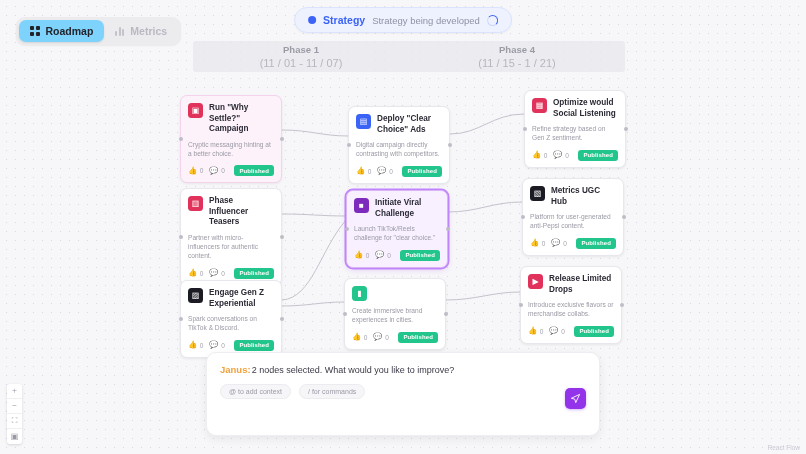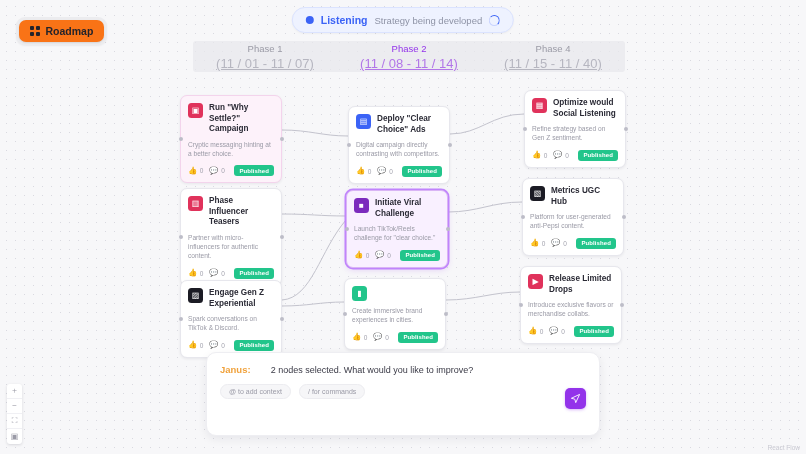--- a/index.html
+++ b/index.html
@@ -29,21 +29,21 @@
   .view-tab {
     display: flex; align-items: center; gap: 6px;
     padding: 5px 11px;
     border-radius: 7px;
     font-size: 10.5px; font-weight: bold;
     color: #b9b9c2;
     cursor: pointer;
     white-space: nowrap;
   }
   .view-tab.active {
-    background: #f97316;
+    background: #7dd3fc;
     color: #23232b;
     box-shadow: 0 1px 2px rgba(0,0,0,0.10);
   }
   .grid-icon { display: grid; grid-template-columns: 4px 4px; grid-template-rows: 4px 4px; gap: 1.5px; }
   .grid-icon i { background: #23232b; border-radius: 1px; display: block; }
   .bars-icon { display: flex; align-items: flex-end; gap: 1.5px; height: 10px; }
   .bars-icon i { width: 2px; background: #c3c3ca; display: block; border-radius: 1px; }
   .bars-icon i:nth-child(1) { height: 5px; }
   .bars-icon i:nth-child(2) { height: 9px; }
   .bars-icon i:nth-child(3) { height: 7px; }
@@ -77,22 +77,22 @@
     background: rgba(232,232,236,0.72);
     border-radius: 3px;
     display: flex;
     z-index: 1;
   }
   .phase-col {
     flex: 1 1 0;
     display: flex; flex-direction: column; align-items: center; justify-content: center;
     gap: 2px;
   }
-  .phase-name { font-size: 9.5px; font-weight: normal; color: #9b9ba6; }
-  .phase-range { font-size: 13px; color: #b6b6c0; text-decoration: underline; }
+  .phase-name { font-size: 9.5px; font-weight: bold; color: #9b9ba6; }
+  .phase-range { font-size: 11px; color: #b6b6c0; }
   .phase-col.current .phase-name { color: #9333ea; }
   .phase-col.current .phase-range { color: #b276e8; }
 
   
   .canvas { position: absolute; inset: 0; z-index: 5; }
   .edges { position: absolute; inset: 0; pointer-events: none; z-index: 4; }
 
   .node {
     position: absolute;
     width: 102px;
@@ -148,21 +148,21 @@
   .chat-panel {
     position: absolute; left: 206px; top: 352px;
     width: 394px; height: 84px;
     background: #ffffff;
     border: 1px solid #eeeef2;
     border-radius: 10px;
     box-shadow: 0 3px 10px rgba(20,20,40,0.07);
     padding: 11px 13px;
     z-index: 30;
   }
-  .chat-line { display: flex; align-items: baseline; gap: 20px; }
+  .chat-line { display: flex; align-items: baseline; gap: 1px; }
   .chat-agent { font-size: 9.5px; font-weight: bold; color: #f0a23c; }
   .chat-msg { font-size: 9px; color: #3a3a46; }
   .chat-chips { display: flex; gap: 8px; margin-top: 9px; }
   .chip {
     font-size: 7px; color: #9a9aa6;
     background: #f6f6f8;
     border: 1px solid #ececf0;
     border-radius: 10px;
     padding: 3px 8px;
     cursor: pointer;
@@ -217,27 +217,23 @@
   }
 </style>
 </head>
 <body>
 
 <div class="phase-band" id="phase-band">
     <div class="phase-col">
       <div class="phase-name">Phase 1</div>
       <div class="phase-range">(11 / 01 - 11 / 07)</div>
     </div>
-    <div class="phase-col current">
-      <div class="phase-name">Phase 2</div>
-      <div class="phase-range">(11 / 08 - 11 / 14)</div>
-    </div>
     <div class="phase-col">
       <div class="phase-name">Phase 4</div>
-      <div class="phase-range">(11 / 15 - 11 / 40)</div>
+      <div class="phase-range">(11 / 15 - 1 / 21)</div>
     </div>
   </div>
 
 <svg class="edges" width="806" height="454">
   <g fill="none" stroke="#c3c3cd" stroke-width="1">
     <path d="M282,130 C310,130 322,136 348,136"></path>
     <path d="M450,134 C480,134 492,114 524,114"></path>
     <path d="M282,214 C310,214 320,216 346,216"></path>
     <path d="M448,212 C478,212 492,202 522,202"></path>
     <path d="M282,306 C308,306 320,302 344,302"></path>
@@ -249,25 +245,33 @@
 <div class="view-toggle">
   <div class="view-tab active">
     <span class="grid-icon">
         <i></i>
         <i></i>
         <i></i>
         <i></i>
       </span>
     <span>Roadmap</span>
   </div>
+  <div class="view-tab">
+    <span class="bars-icon">
+        <i></i>
+        <i></i>
+        <i></i>
+      </span>
+    <span>Metrics</span>
+  </div>
 </div>
 
 <div class="status-pill">
   <span class="status-dot"></span>
-  <span class="status-label">Listening</span>
+  <span class="status-label">Strategy</span>
   <span class="status-sub">Strategy being developed</span>
   <span class="spinner"></span>
 </div>
 
 <div class="canvas" id="node-layer">
     <div class="node pink" style="left: 180px; top: 95px;">
       <span class="handle left"></span>
       <span class="handle right"></span>
       <div class="node-head">
         <span class="node-icon" style="background:#e0325b">▣</span>

